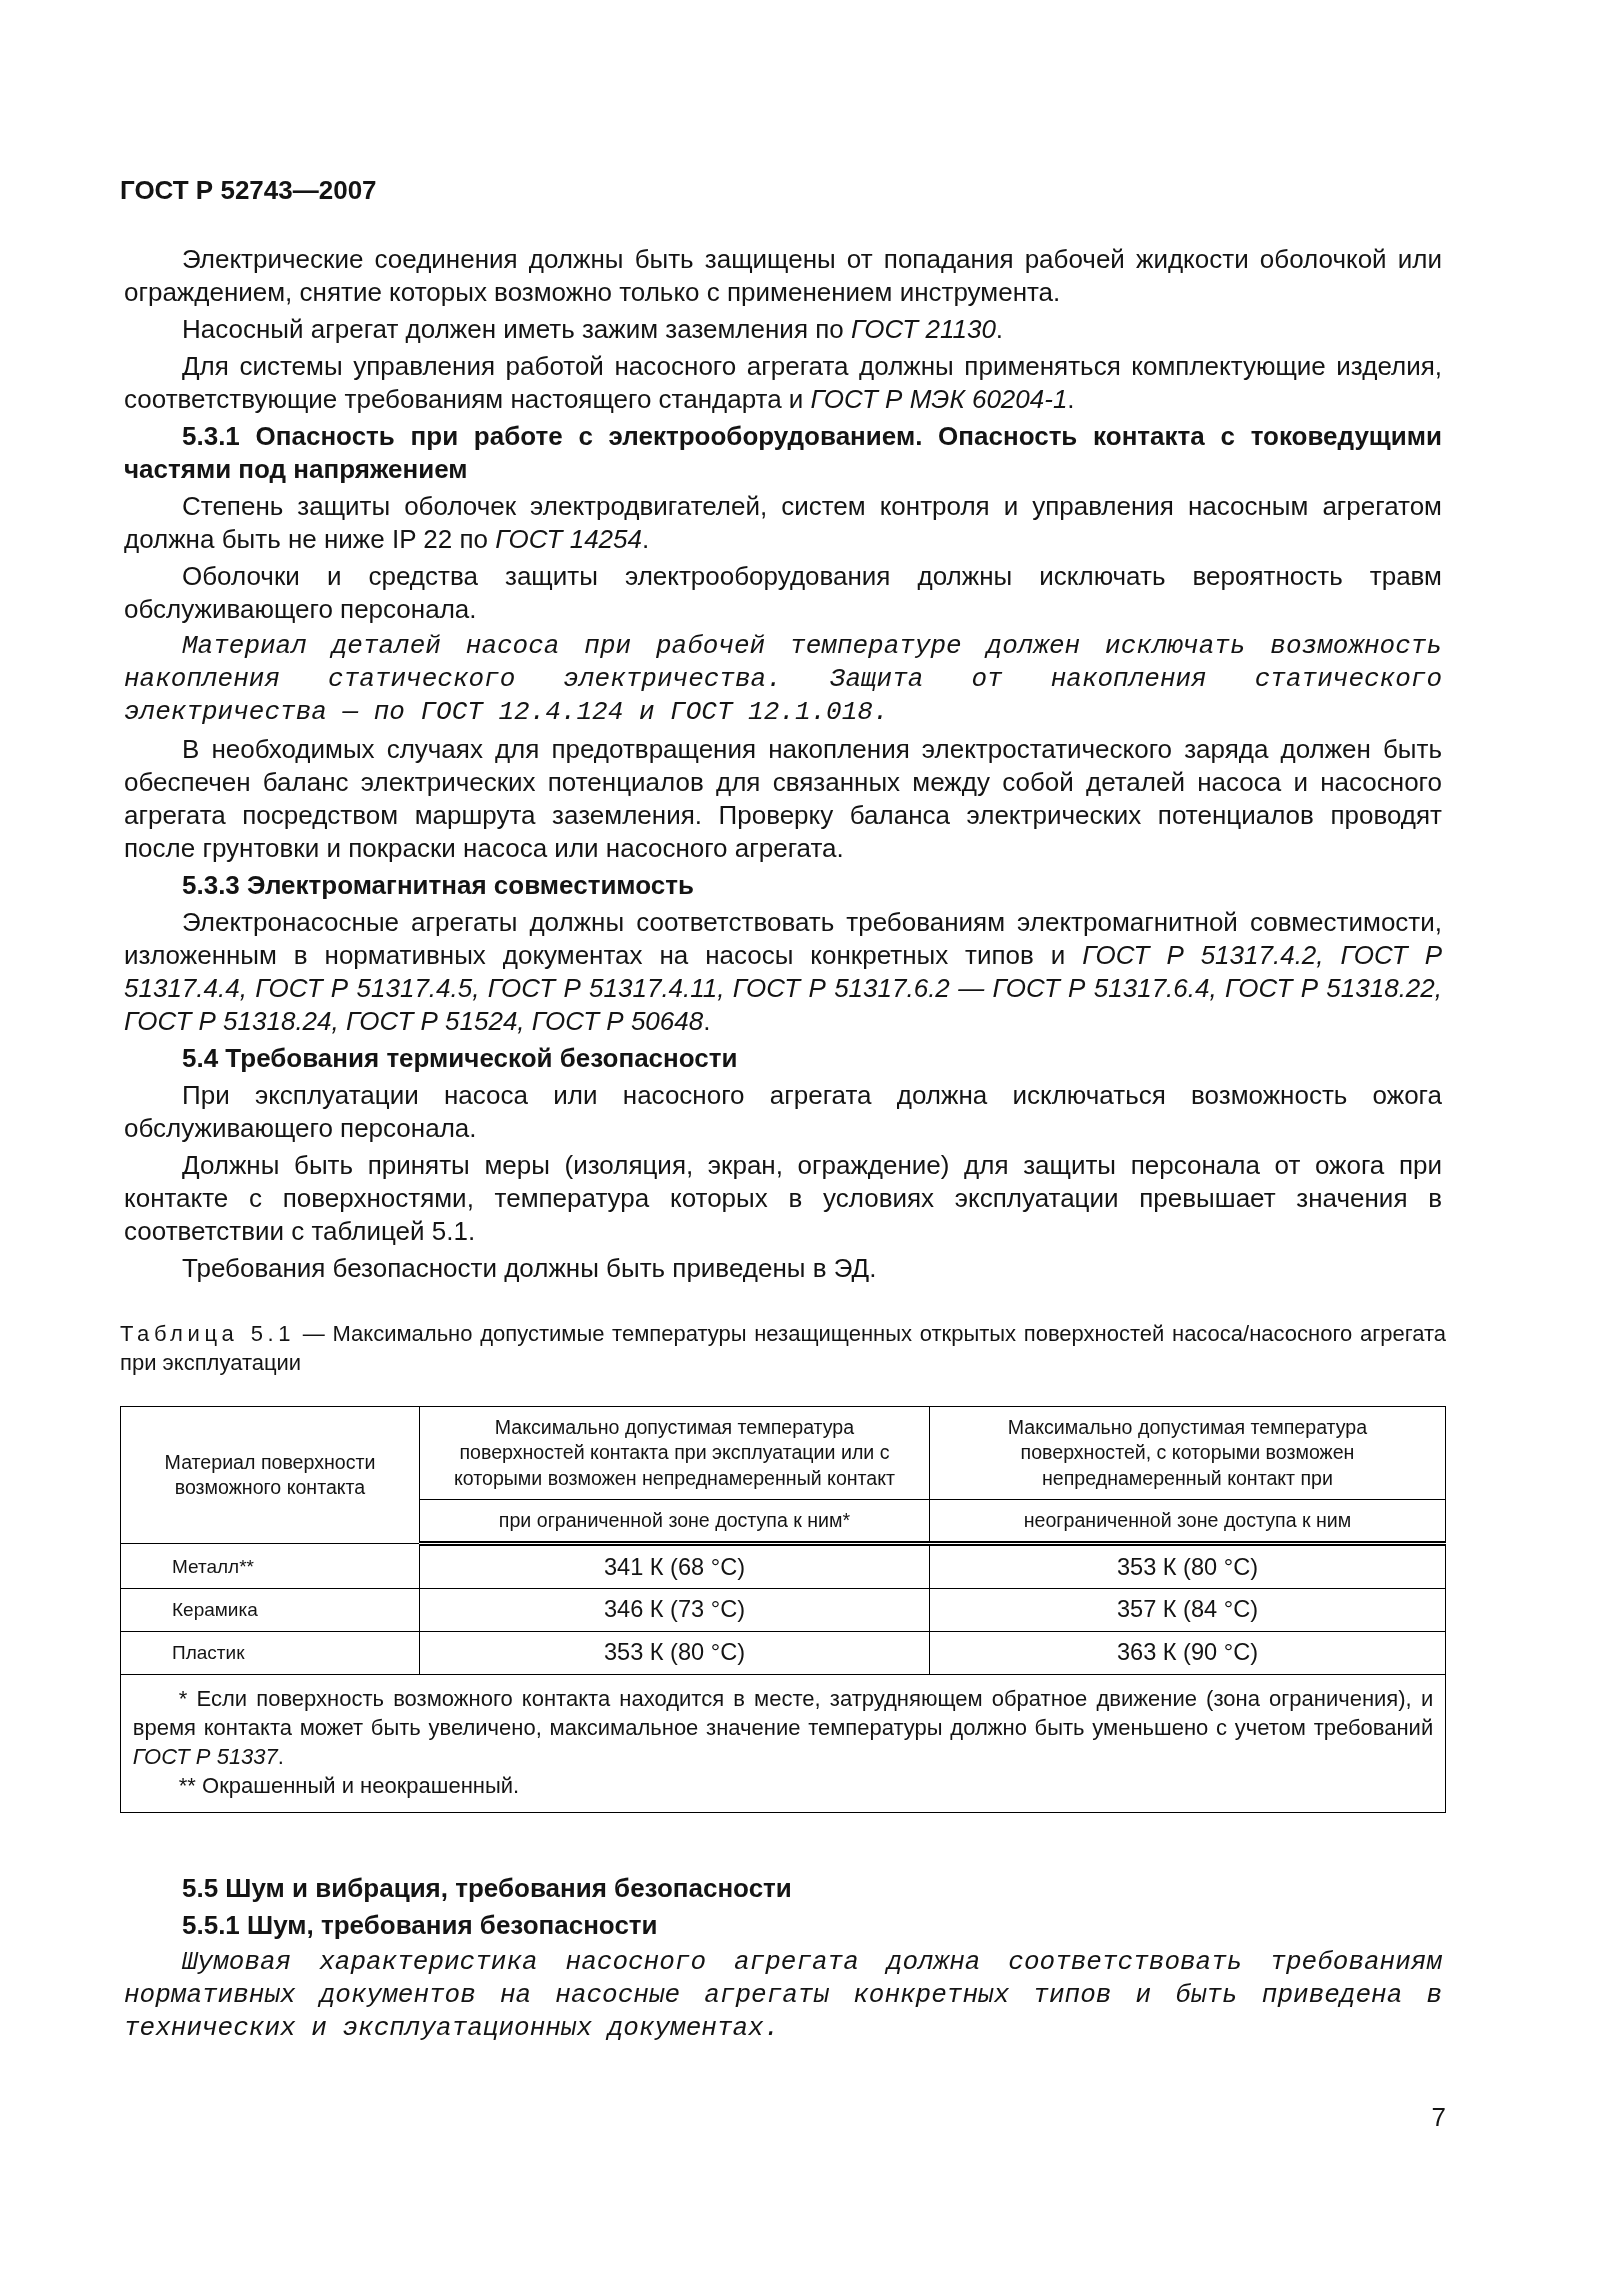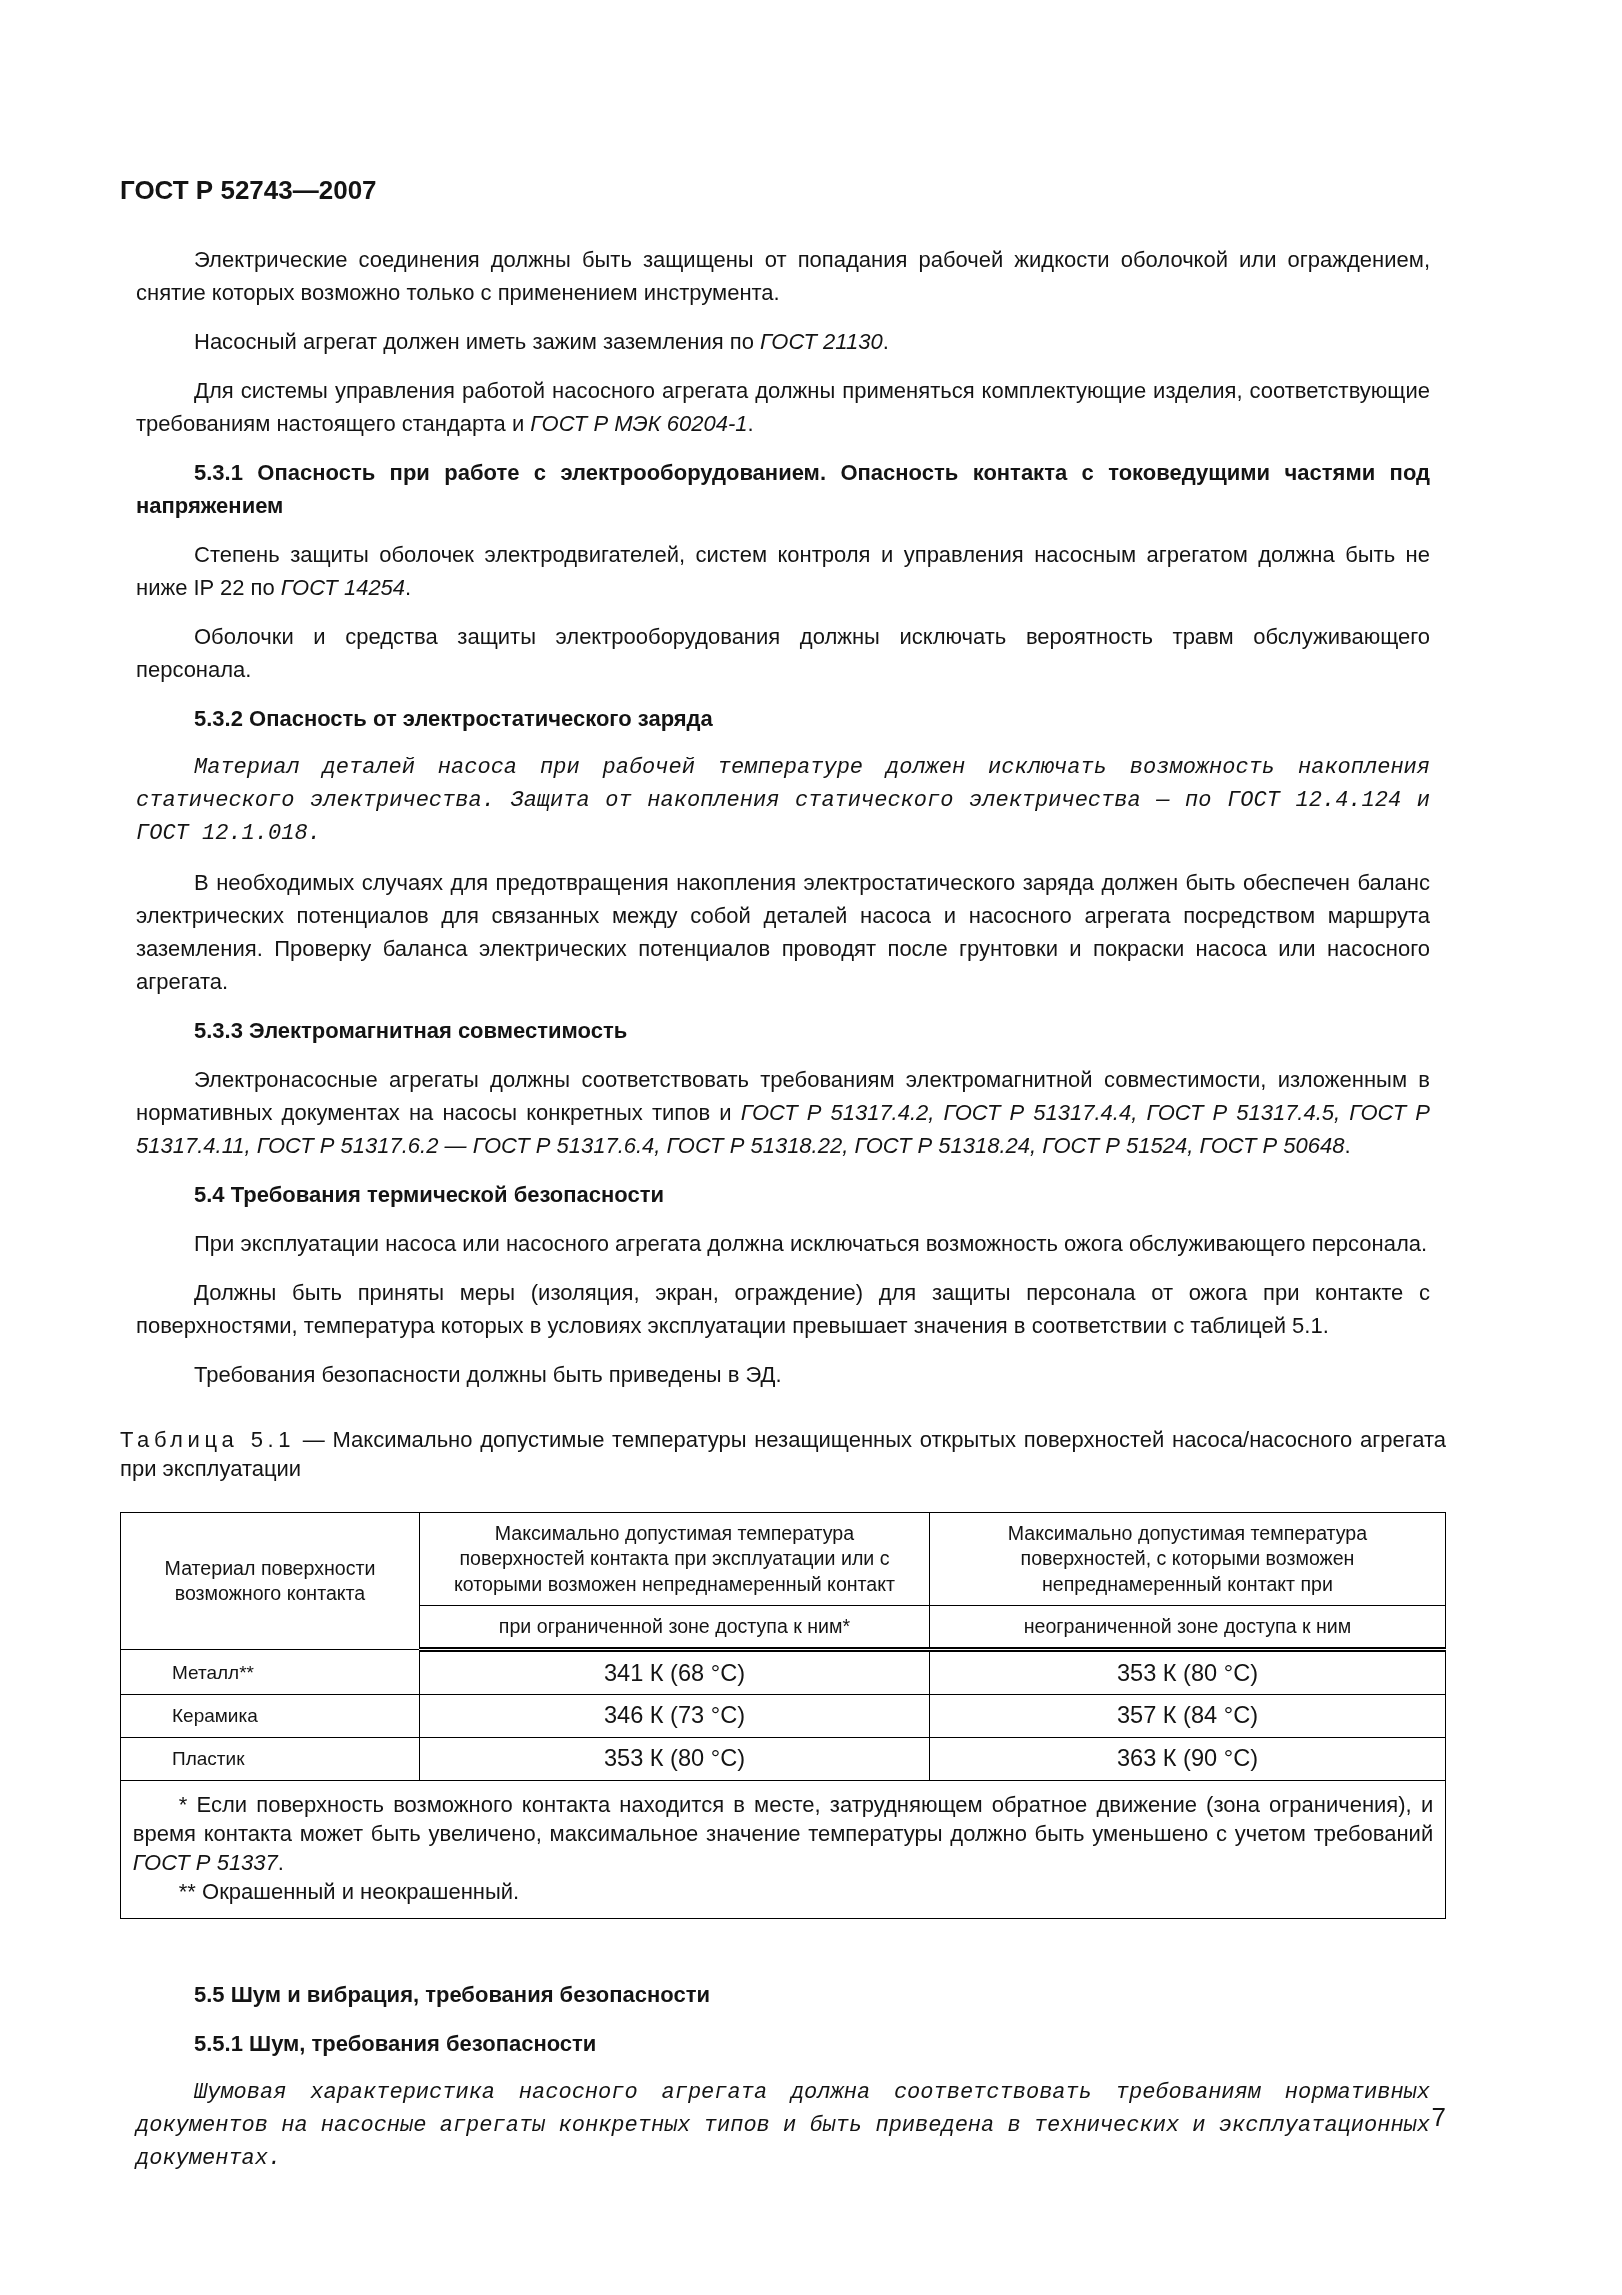--- a/index.html
+++ b/index.html
@@ -17,22 +17,22 @@
     background: #ffffff;
   }
   .doc-header {
     text-align: left;
     font-weight: bold;
     font-size: 26px;
     line-height: 31px;
     margin-bottom: 37px;
   }
   .para {
-    margin: 16px;
-    font-size: 22px;
+    margin: 4px;
+    font-size: 26px;
     line-height: 33px;
     text-align: justify;
     text-indent: 58px;
   }
   .bold { font-weight: bold; }
   .italic { font-style: italic; font-family: Liberation Mono, monospace; }
   .it { font-style: italic; }
   .table-caption {
     margin-top: 34px;
     margin-bottom: 28px;
@@ -105,21 +105,20 @@
   <p class="para"><span>Насосный агрегат должен иметь зажим заземления по </span><span class="it">ГОСТ 21130</span><span>.</span></p>
 
   <p class="para"><span>Для системы управления работой насосного агрегата должны применяться комплектующие изделия, соответствующие требованиям настоящего стандарта и </span><span class="it">ГОСТ Р МЭК 60204-1</span><span>.</span></p>
 
   <p class="para bold">5.3.1 Опасность при работе с электрооборудованием. Опасность контакта с токоведущими частями под напряжением</p>
 
   <p class="para"><span>Степень защиты оболочек электродвигателей, систем контроля и управления насосным агрегатом должна быть не ниже IP 22 по </span><span class="it">ГОСТ 14254</span><span>.</span></p>
 
   <p class="para">Оболочки и средства защиты электрооборудования должны исключать вероятность травм обслуживающего персонала.</p>
 
-  <p class="para bold">5.3.2 Опасность от электростатического заряда</p>
 
   <p class="para italic">Материал деталей насоса при рабочей температуре должен исключать возможность накопления статического электричества. Защита от накопления статического электричества — по ГОСТ 12.4.124 и ГОСТ 12.1.018.</p>
 
   <p class="para">В необходимых случаях для предотвращения накопления электростатического заряда должен быть обеспечен баланс электрических потенциалов для связанных между собой деталей насоса и насосного агрегата посредством маршрута заземления. Проверку баланса электрических потенциалов проводят после грунтовки и покраски насоса или насосного агрегата.</p>
 
   <p class="para bold">5.3.3 Электромагнитная совместимость</p>
 
   <p class="para"><span>Электронасосные агрегаты должны соответствовать требованиям электромагнитной совместимости, изложенным в нормативных документах на насосы конкретных типов и </span><span class="it">ГОСТ Р 51317.4.2, ГОСТ Р 51317.4.4, ГОСТ Р 51317.4.5, ГОСТ Р 51317.4.11, ГОСТ Р 51317.6.2 — ГОСТ Р 51317.6.4, ГОСТ Р 51318.22, ГОСТ Р 51318.24, ГОСТ Р 51524, ГОСТ Р 50648</span><span>.</span></p>
 
   <p class="para bold">5.4 Требования термической безопасности</p>

